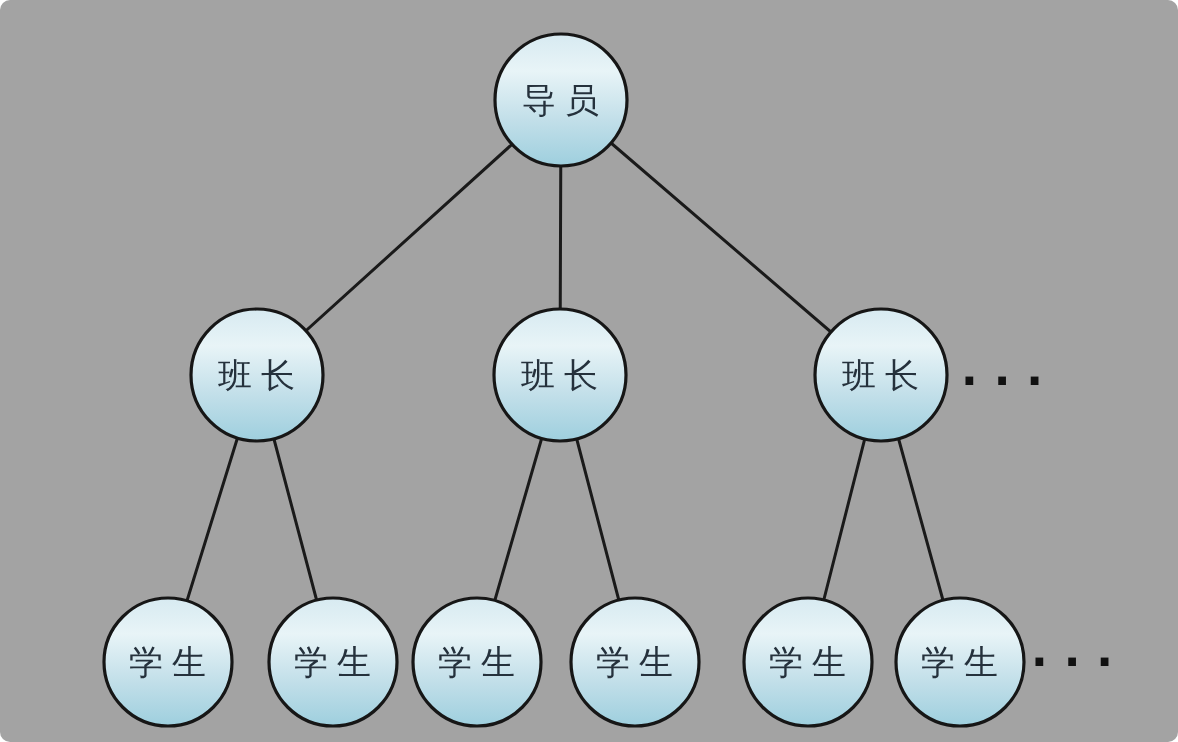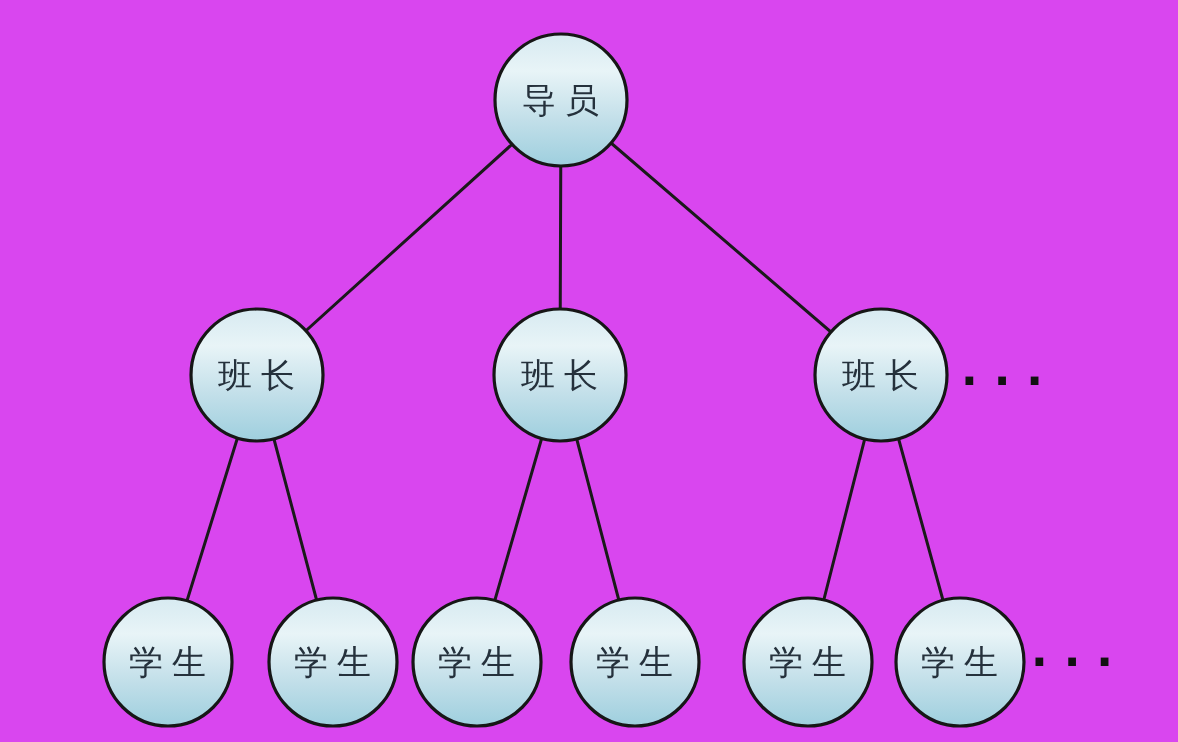--- a/index.html
+++ b/index.html
@@ -4,22 +4,23 @@
 <style>
   html, body {
     margin: 0;
     padding: 0;
     background: #ffffff;
   }
   .canvas {
     position: relative;
     width: 1178px;
     height: 742px;
-    background: #d946ef;
+    background: #a3a3a3;
     overflow: hidden;
+    border-radius: 10px;
   }
   svg {
     display: block;
   }
   .edge {
     stroke: #1a1a1a;
     stroke-width: 3;
     stroke-linecap: round;
   }
   .node-circle {

